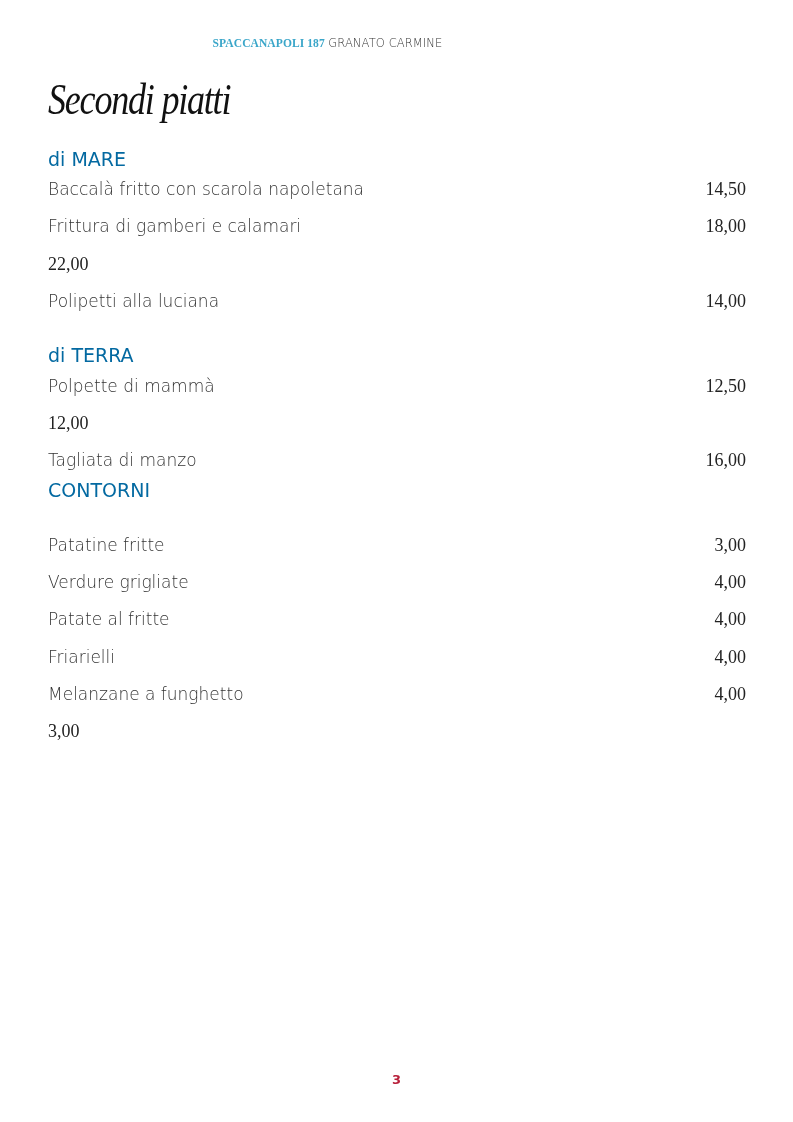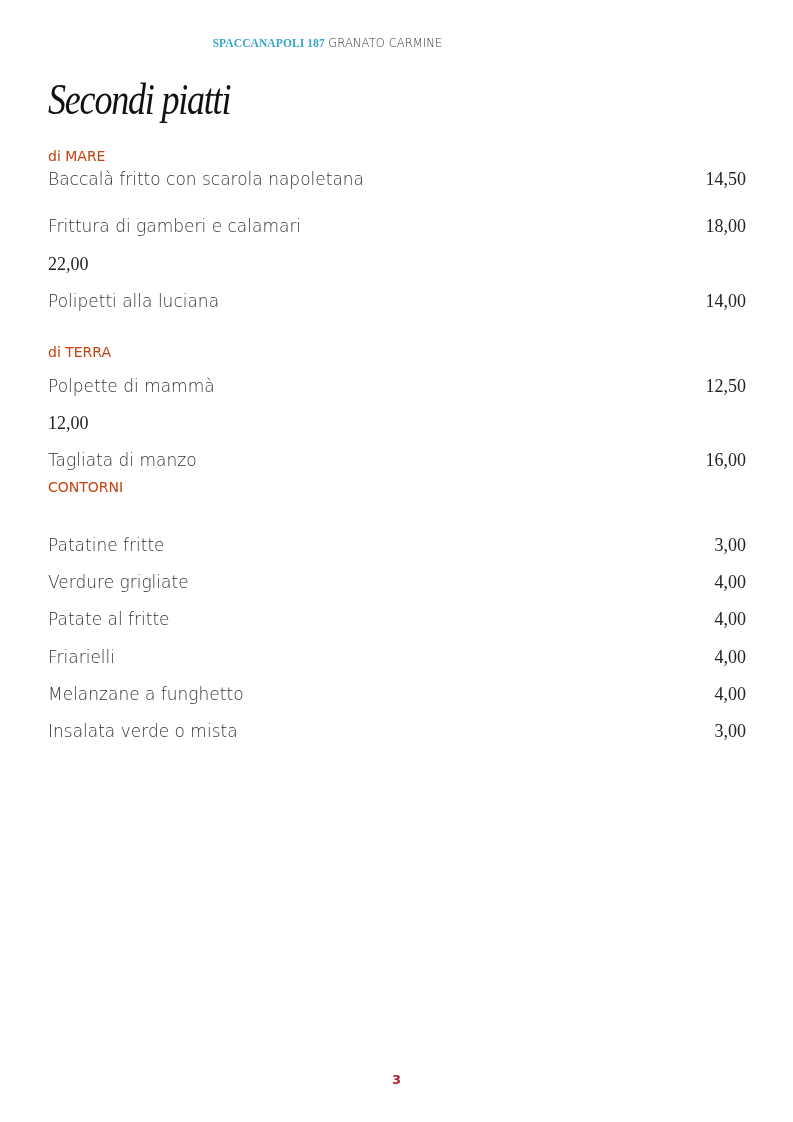--- a/index.html
+++ b/index.html
@@ -1,38 +1,38 @@
 <!DOCTYPE html>
 <html><head>
 <meta charset="utf-8">
 <style>
   html,body{margin:0;padding:0;background:#fff;}
   body{width:793px;height:1122px;position:relative;overflow:hidden;font-family:"Liberation Sans",sans-serif;color:#222;}
   .header{position:absolute;top:36px;left:0;width:655px;text-align:center;font-size:12px;letter-spacing:0.1px;}
   .header .brand{font-family:"Liberation Serif",serif;color:#3aa6c9;font-weight:bold;font-size:11.5px;}
   .header .name{font-family:"DejaVu Sans",sans-serif;color:#333;font-size:11.5px;font-weight:300;}
   .title{position:absolute;top:74px;left:48px;font-family:"Liberation Serif",serif;font-style:italic;font-size:44px;color:#111;letter-spacing:-1.5px;transform:scaleX(0.82);transform-origin:left top;}
-  .section-head{position:absolute;left:48px;font-family:"DejaVu Sans",sans-serif;font-size:14px;color:#c2410c;}
+  .section-head{position:absolute;left:48px;font-family:"DejaVu Sans",sans-serif;font-size:19px;color:#0369a1;}
   .item{position:absolute;left:48px;width:698px;display:flex;justify-content:space-between;align-items:baseline;}
   .item .n{font-family:"DejaVu Sans",sans-serif;font-size:17px;color:#333;font-weight:300;}
   .item .p{font-family:"Liberation Serif",serif;font-size:18px;color:#222;}
   .page-num{position:absolute;top:1072px;left:0;width:793px;text-align:center;font-family:"DejaVu Sans",sans-serif;font-weight:bold;font-size:13px;color:#b8213b;}
 </style>
 </head>
 <body>
 
 <div class="header">
   <span class="brand">SPACCANAPOLI 187</span>
   <span class="name">GRANATO CARMINE</span>
 </div>
 
 <div class="title">Secondi piatti</div>
 
 <div class="section-head" style="top:148px">di MARE</div>
-<div class="item" style="top:169px">
+<div class="item" style="top:179px">
     <span class="n">Baccalà fritto con scarola napoletana</span>
     <span class="p">14,50</span>
   </div>
 <div class="item" style="top:216px">
     <span class="n">Frittura di gamberi e calamari</span>
     <span class="p">18,00</span>
   </div>
 <div class="item" style="top:254px">
     <span class="p">22,00</span>
   </div>
@@ -69,17 +69,16 @@
   </div>
 <div class="item" style="top:647px">
     <span class="n">Friarielli</span>
     <span class="p">4,00</span>
   </div>
 <div class="item" style="top:684px">
     <span class="n">Melanzane a funghetto</span>
     <span class="p">4,00</span>
   </div>
 <div class="item" style="top:721px">
-    <span class="n">Insalata verde o mista</span>
     <span class="p">3,00</span>
   </div>
 
 <div class="page-num">3</div>
 
 </body></html>

